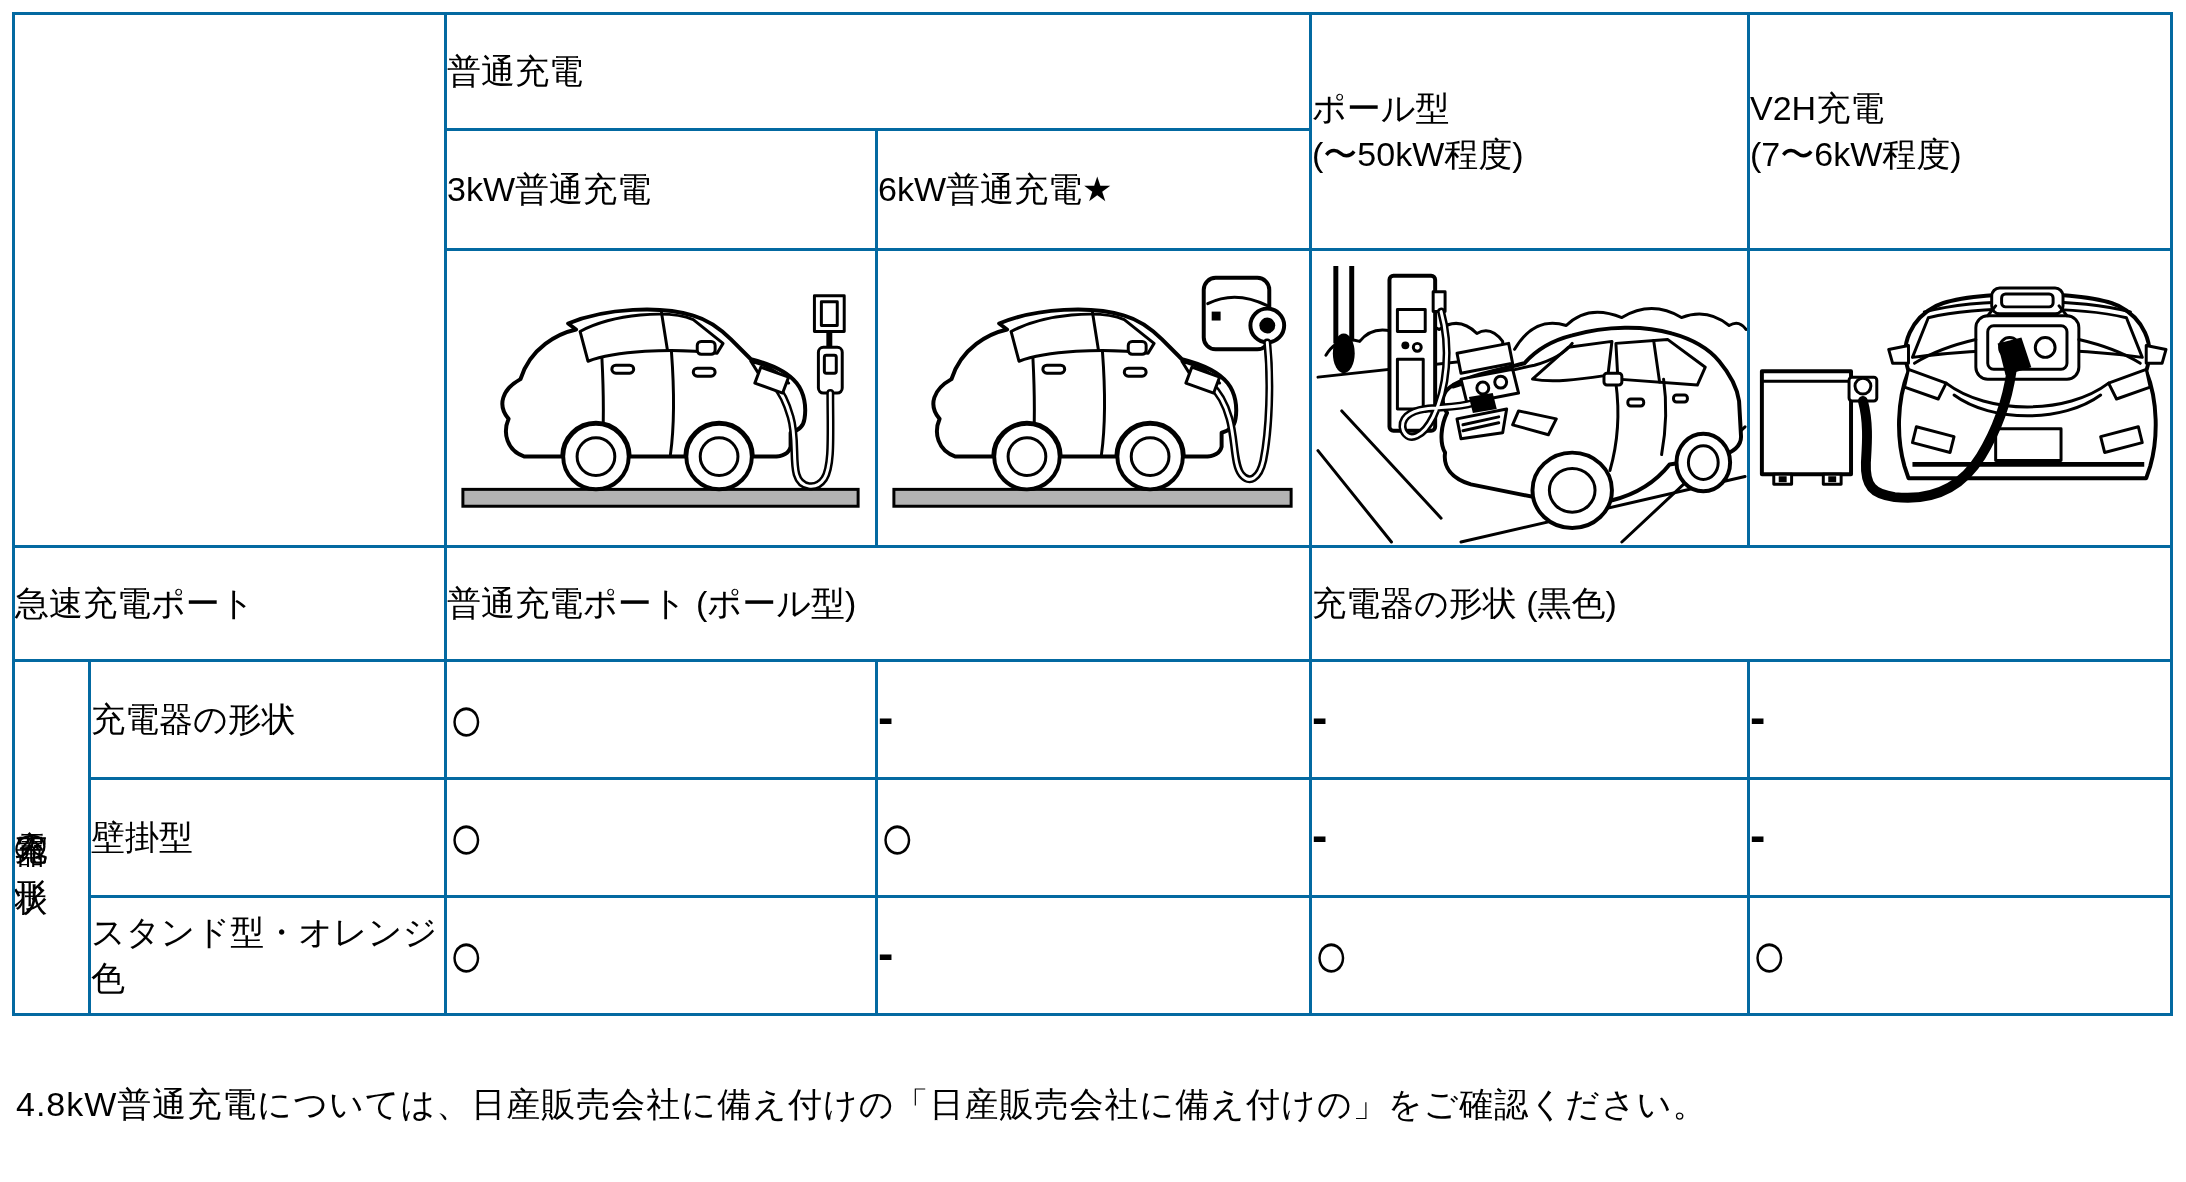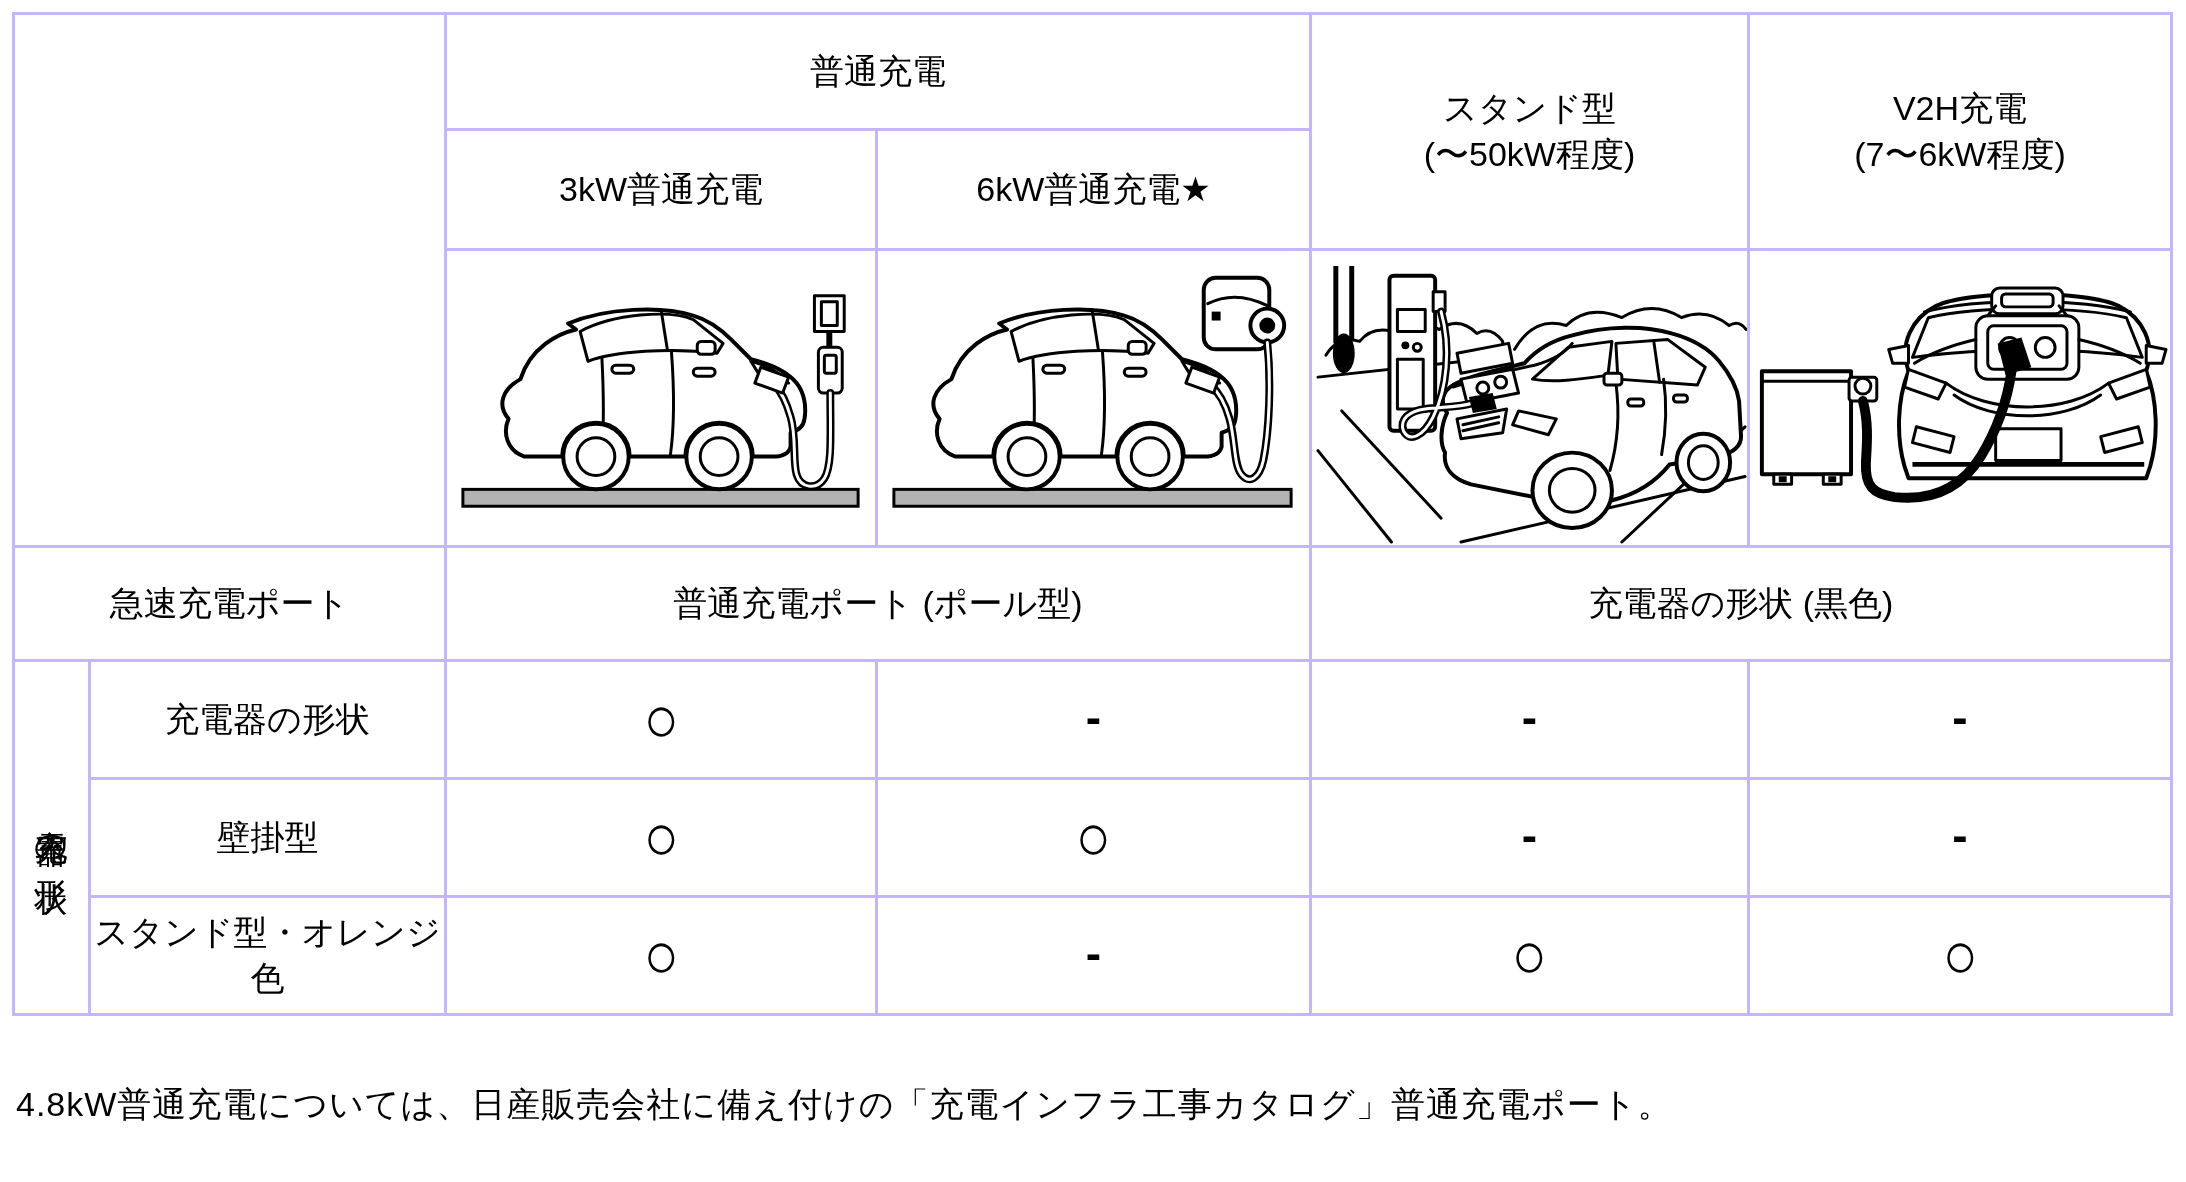--- a/index.html
+++ b/index.html
@@ -6,22 +6,22 @@
   body{
     width:2186px;height:1182px;background:#ffffff;color:#000;
     font-family:"Liberation Sans","DejaVu Sans",sans-serif;
     position:relative;overflow:hidden;
   }
   table.cmp{
     position:absolute;left:12px;top:12px;
     border-collapse:collapse;table-layout:fixed;
   }
   table.cmp td{
-    border:3px solid #c4b5fd;
-    text-align:center;vertical-align:middle;
+    border:3px solid #0369a1;
+    text-align:left;vertical-align:middle;
     font-size:34px;line-height:1.35;
     padding:0;overflow:hidden;
   }
   tr.r1{height:116px}
   tr.r2{height:120px}
   tr.r3{height:294px}
   tr.r4{height:114px}
   tr.r5,tr.r6,tr.r7{height:118px}
   td.img{height:294px;background:#fff}
   td.img svg{display:block;width:100%;height:100%}
@@ -77,21 +77,21 @@
       <col style="width:434px">
         <col style="width:438px">
         <col style="width:423px">
     </colgroup>
 
     <tbody>
         <tr class="r1">
       <td class="blank" colspan="2" rowspan="3"></td>
       <td class="hdr" colspan="2">普通充電</td>
       <td class="hdr" rowspan="2">
-        <div>スタンド型</div>
+        <div>ポール型</div>
         <div>(〜50kW程度)</div>
       </td>
       <td class="hdr" rowspan="2">
         <div>V2H充電</div>
         <div>(7〜6kW程度)</div>
       </td>
     </tr>
 
     <tr class="r2">
       <td class="hdr">3kW普通充電</td>
@@ -247,14 +247,14 @@
     <tr class="r7">
       <td>スタンド型・オレンジ色</td>
       <td><span class="mark mark-circle">○</span></td>
       <td><span class="mark mark-dash">-</span></td>
       <td><span class="mark mark-circle">○</span></td>
       <td><span class="mark mark-circle">○</span></td>
     </tr>
   </tbody>
     </table>
 
-  <div class="note">4.8kW普通充電については、日産販売会社に備え付けの「充電インフラ工事カタログ」普通充電ポート。</div>
+  <div class="note">4.8kW普通充電については、日産販売会社に備え付けの「日産販売会社に備え付けの」をご確認ください。</div>
 </div>
 
 </body></html>

